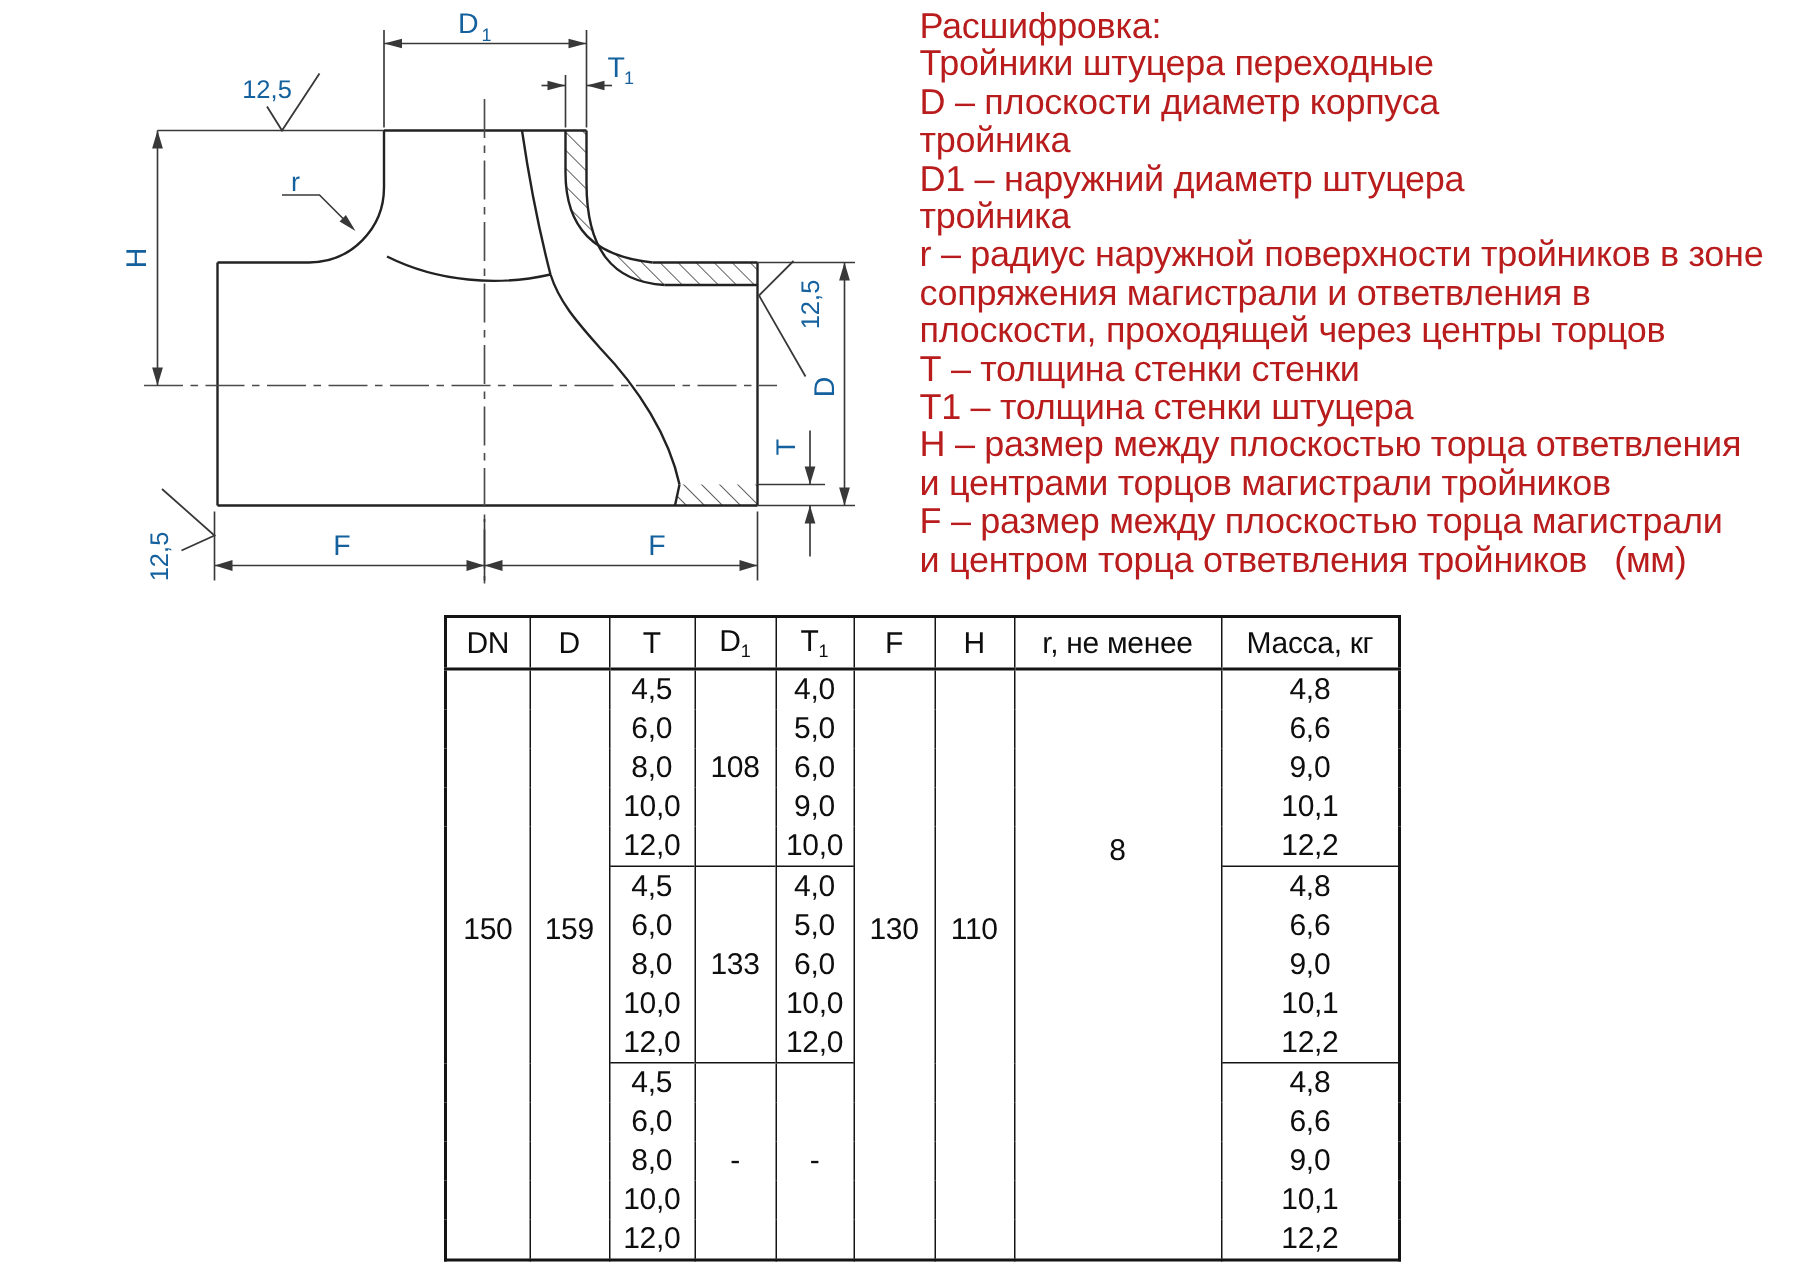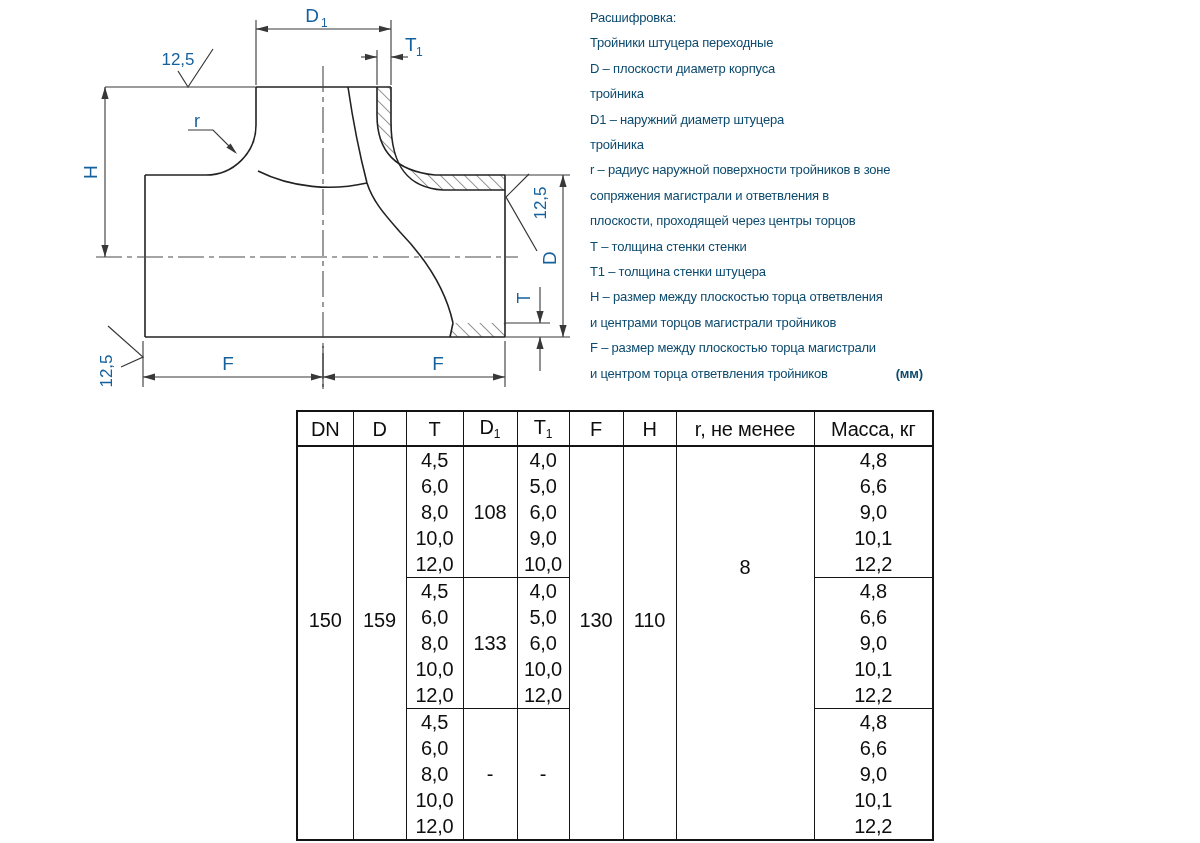--- a/index.html
+++ b/index.html
@@ -1,21 +1,21 @@
 <!DOCTYPE html>
 <html><head>
 <meta charset="utf-8">
 <style>
   html,body{margin:0;padding:0;background:#ffffff;}
   .stage{position:relative;width:1200px;height:843px;background:#ffffff;overflow:hidden;
          font-family:"Liberation Sans", sans-serif;color:#161616;}
   .drawing-svg{position:absolute;left:0;top:0;}
-  .legend{position:absolute;left:590px;top:5px;width:575px;
-          font-size:13px;line-height:25.4px;letter-spacing:-0.2px;color:#0c4a6e;}
-  .legend .unit{display:inline-block;margin-left:68px;font-weight:bold;}
+  .legend{position:absolute;left:613px;top:5px;width:575px;
+          font-size:24px;line-height:25.4px;letter-spacing:-0.2px;color:#b91c1c;}
+  .legend .unit{display:inline-block;margin-left:18px;}
   table.spec{position:absolute;left:296px;top:410px;border-collapse:collapse;table-layout:fixed;
              width:636px;font-size:20px;letter-spacing:-0.2px;color:#0e0e0e;border-radius:16px;}
   table.spec{border:2px solid #141414;}
   table.spec th{border:1.5px solid #141414;border-bottom:2px solid #141414;height:33px;
                 font-weight:normal;text-align:center;padding:0;line-height:1;}
   table.spec td{border-left:1.5px solid #141414;border-right:1.5px solid #141414;
                 text-align:center;padding:0;line-height:1;height:26px;}
   table.spec tr{height:26px;}
   table.spec td.gb{border-top:1.5px solid #141414;}
   table.spec td.vtop{vertical-align:top;}

